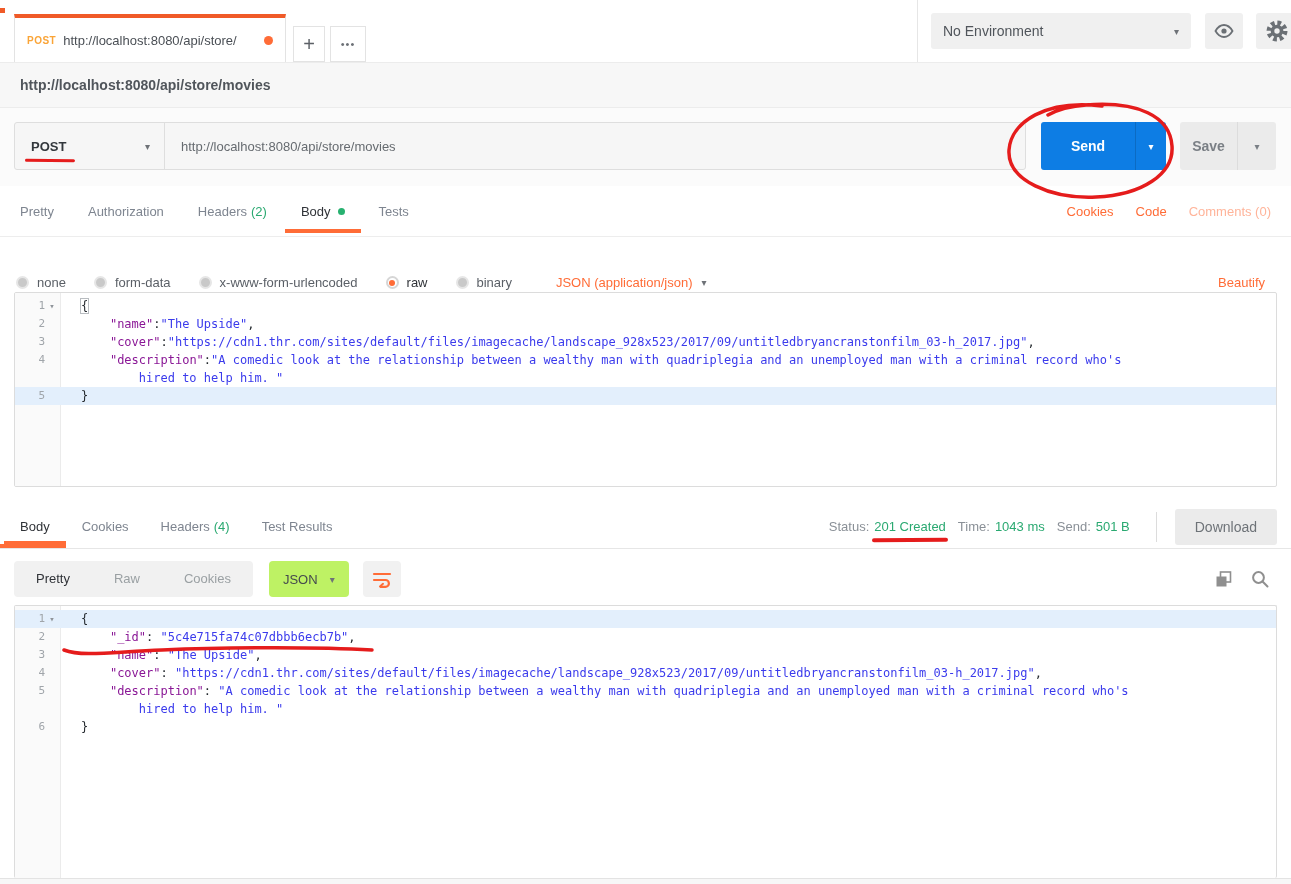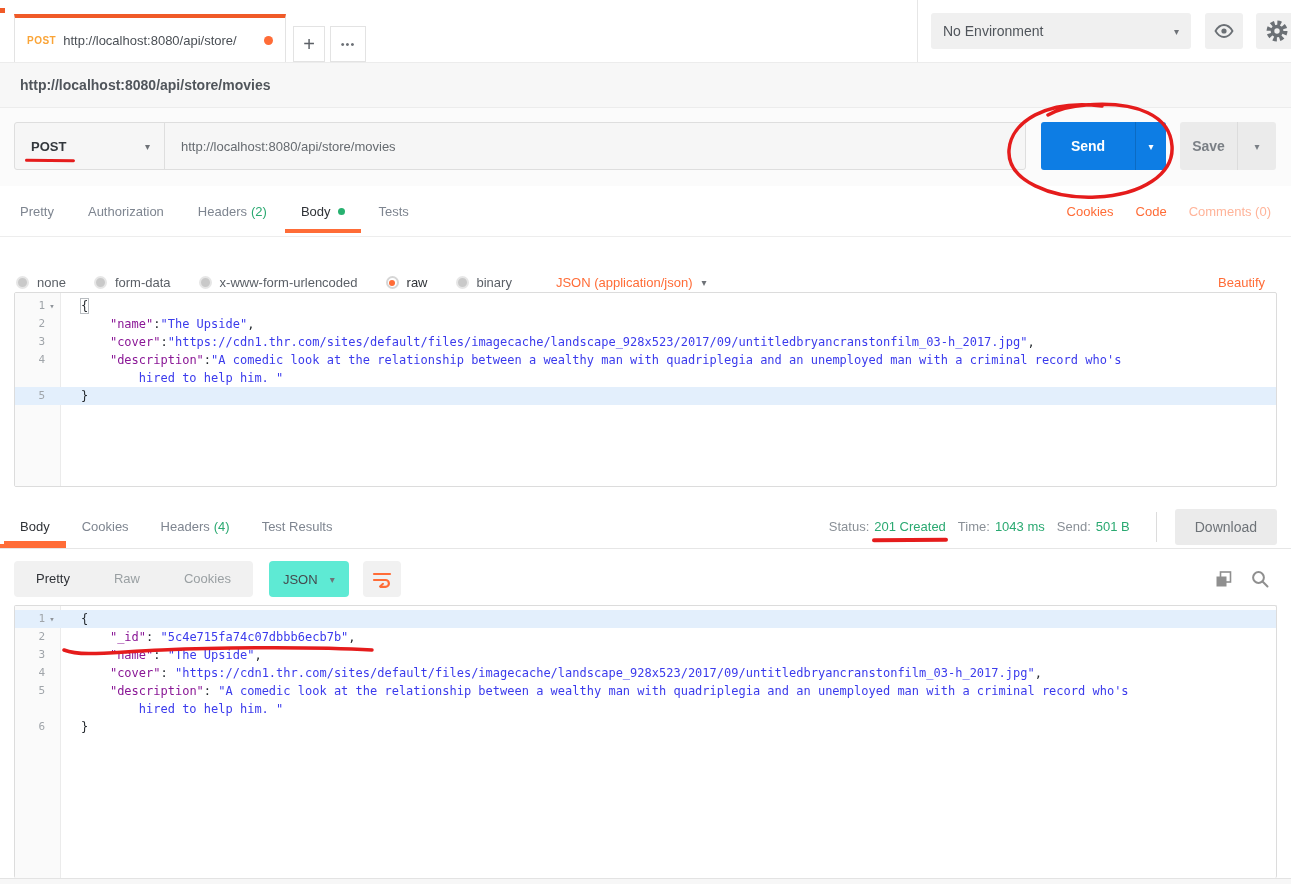--- a/index.html
+++ b/index.html
@@ -124,21 +124,21 @@
   .meta-divider{width:1px;height:30px;background:#dcdcdc;margin:0 18px 0 26px;}
   .download-btn{height:36px;padding:0 20px;background:#ebebeb;border:none;border-radius:3px;
              font-family:inherit;font-size:14px;color:#6e7378;cursor:pointer;}
 
   
   .resp-toolbar{position:absolute;top:557px;left:0;right:0;height:44px;background:#fff;
                 display:flex;align-items:center;padding:0 14px;}
   .seg{display:flex;background:#f1f1f1;border-radius:4px;height:36px;align-items:center;}
   .seg-item{padding:0 22px;font-size:13px;color:#9aa0a3;cursor:pointer;line-height:36px;}
   .seg-item.active{color:#303338;}
-  .fmt-select{display:flex;align-items:center;background:#5eead4;border-radius:4px;height:36px;
+  .fmt-select{display:flex;align-items:center;background:#bef264;border-radius:4px;height:36px;
               margin-left:16px;padding:0 14px;cursor:pointer;}
   .fmt-select .lbl{font-size:13px;color:#45494e;margin-right:12px;}
   .wrap-btn{width:38px;height:36px;background:#f1f1f1;border-radius:4px;margin-left:14px;
             display:flex;align-items:center;justify-content:center;cursor:pointer;}
   .tb-icons{margin-left:auto;display:flex;align-items:center;gap:18px;padding-right:8px;}
   .tb-icon{cursor:pointer;display:flex;align-items:center;}
 
   
   .footer{position:absolute;top:878px;left:0;right:0;height:6px;background:#f7f7f7;border-top:1px solid #e3e3e3;}
 

